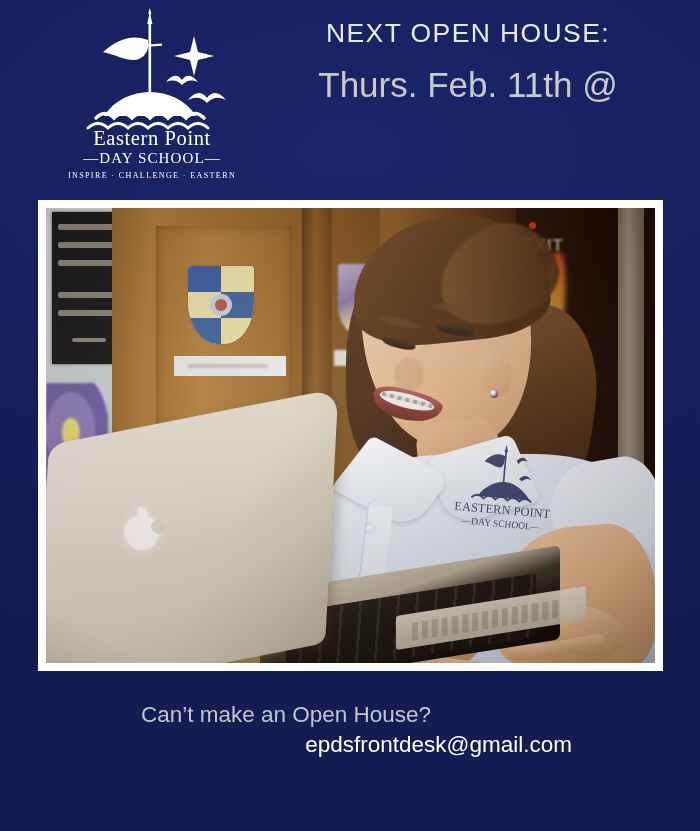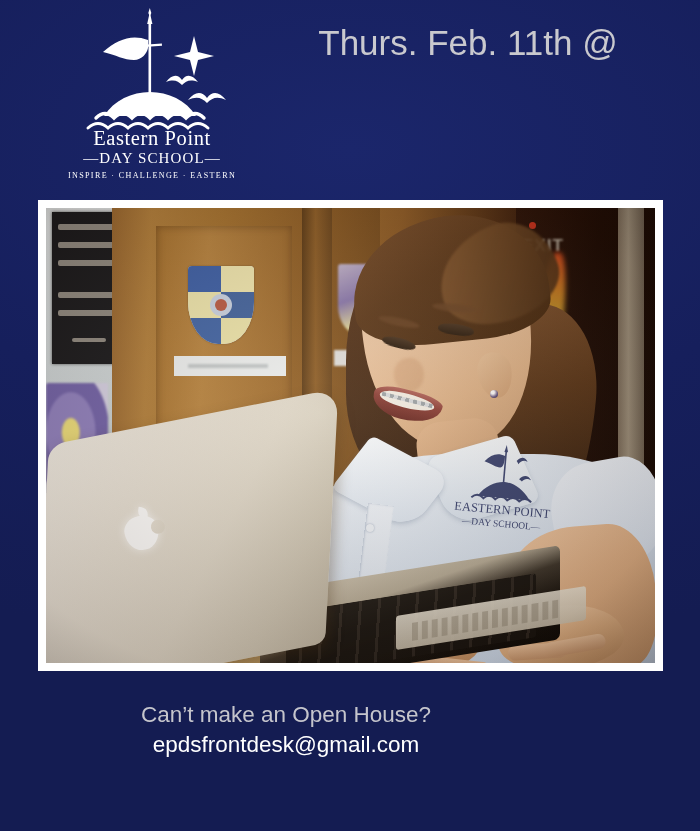--- a/index.html
+++ b/index.html
@@ -85,21 +85,21 @@
   }
   .kicker {
     color: #e9e9ee;
     font-size: 26.5px;
     letter-spacing: 1.4px;
     font-weight: 400;
     line-height: 34px;
     white-space: nowrap;
   }
   .datetime {
-    margin-top: 4px;
+    margin-top: 12px;
     color: #c9c9ce;
     font-size: 35px;
     line-height: 45px;
     font-weight: 400;
   }
   .datetime-line { display: block; white-space: nowrap; }
 
   
   .photo-frame {
     position: absolute;
@@ -618,21 +618,21 @@
   }
   .foot-line {
     display: block;
     font-size: 22.5px;
     line-height: 30px;
     white-space: nowrap;
   }
   .foot-l1 { color: #c5c5cc; }
   .foot-l2 { color: #5aa9e6; }
   .foot-l2 .phone { color: #ffffff; font-weight: 700; }
-  .foot-l3 { color: #ffffff; }
+  .foot-l3 { color: #ffffff; text-align: right; }
 </style>
 </head>
 <body>
 
 <div class="flyer">
 
   <div class="header">
 
     <div class="logo">
       <div class="logo-mark">
@@ -662,20 +662,21 @@
         </svg>
       </div>
       <div class="logo-wordmark">
         <span class="logo-line1">Eastern Point</span>
         <span class="logo-line2">—DAY SCHOOL—</span>
         <span class="logo-line3">INSPIRE · CHALLENGE · EASTERN</span>
       </div>
     </div>
 
     <div class="head-text">
+      <div class="kicker">NEXT OPEN HOUSE:</div>
       <div class="datetime">
         <span class="datetime-line">Thurs. Feb. 11th @</span>
       </div>
     </div>
   </div>
 
   <div class="photo-frame">
     <div class="photo">
 
       <div class="scene-wall"></div>

